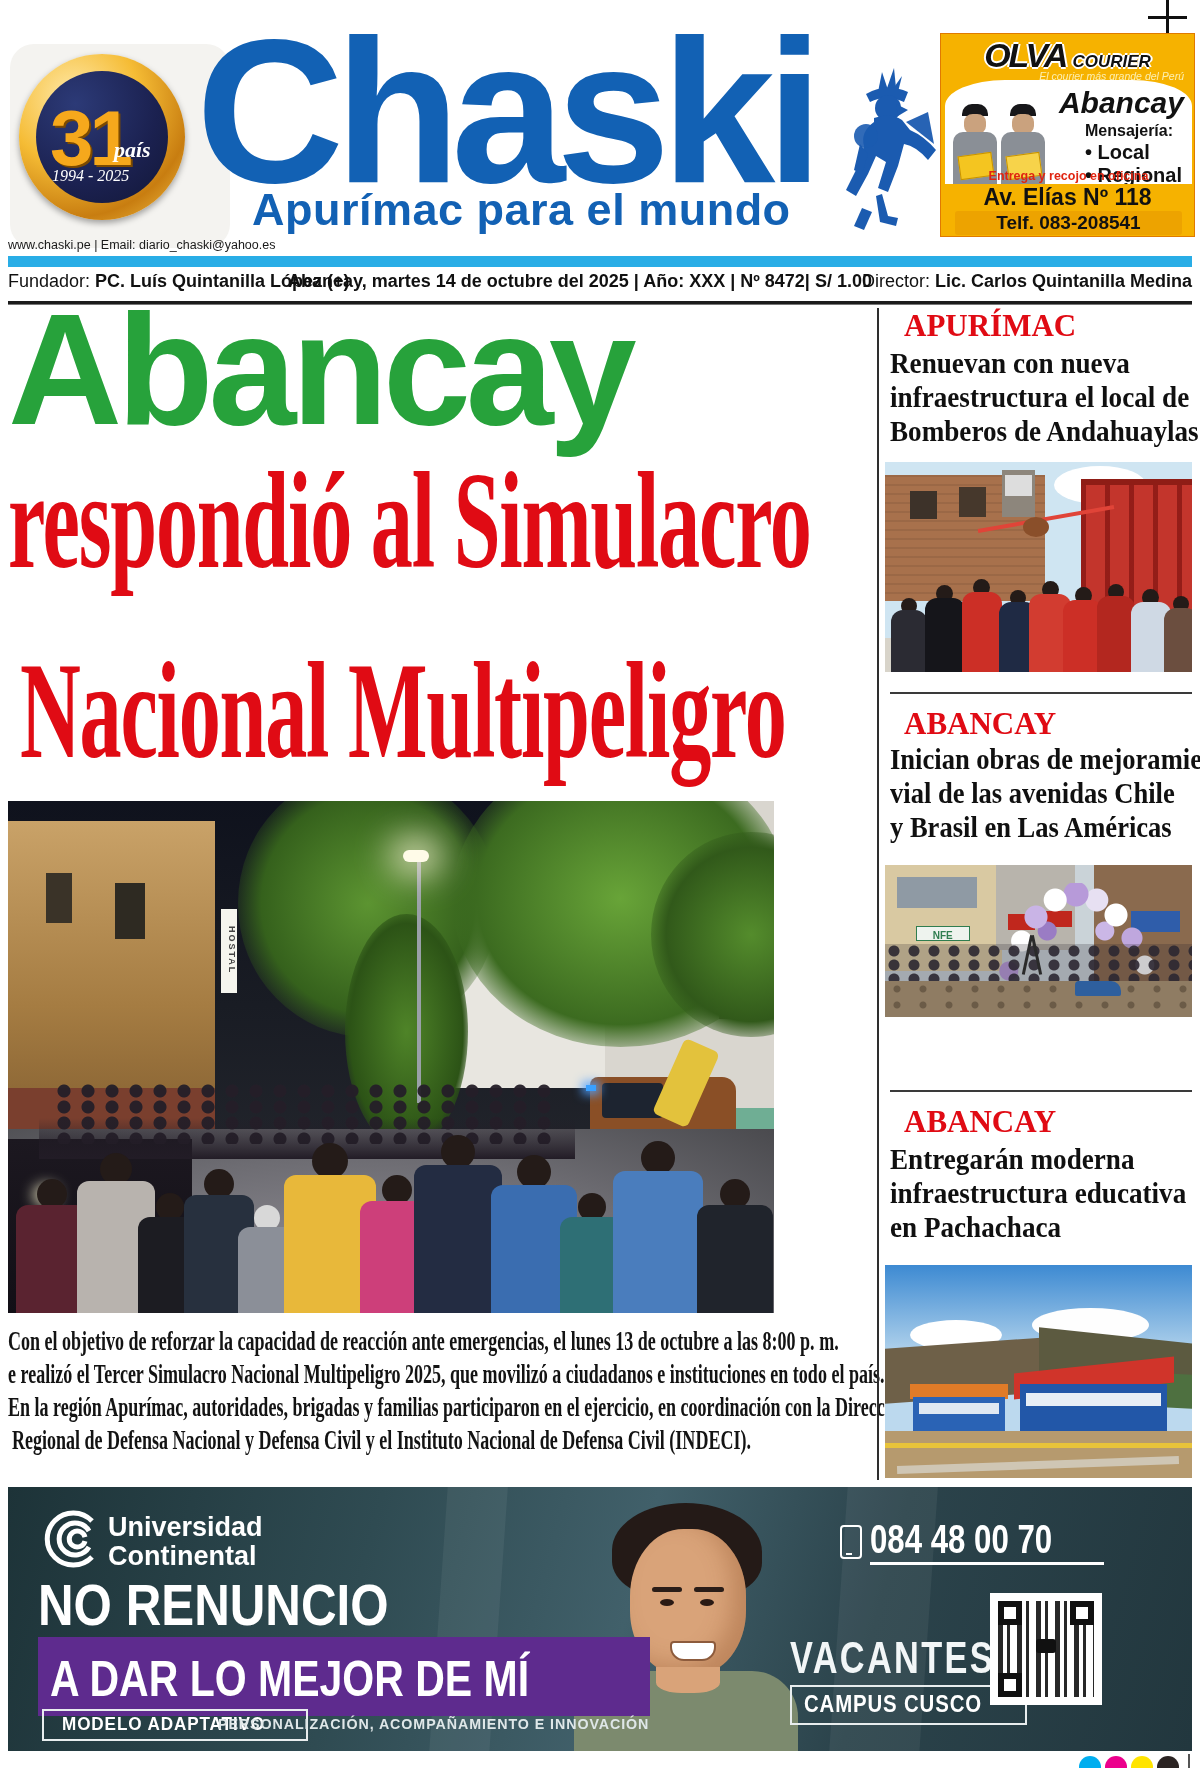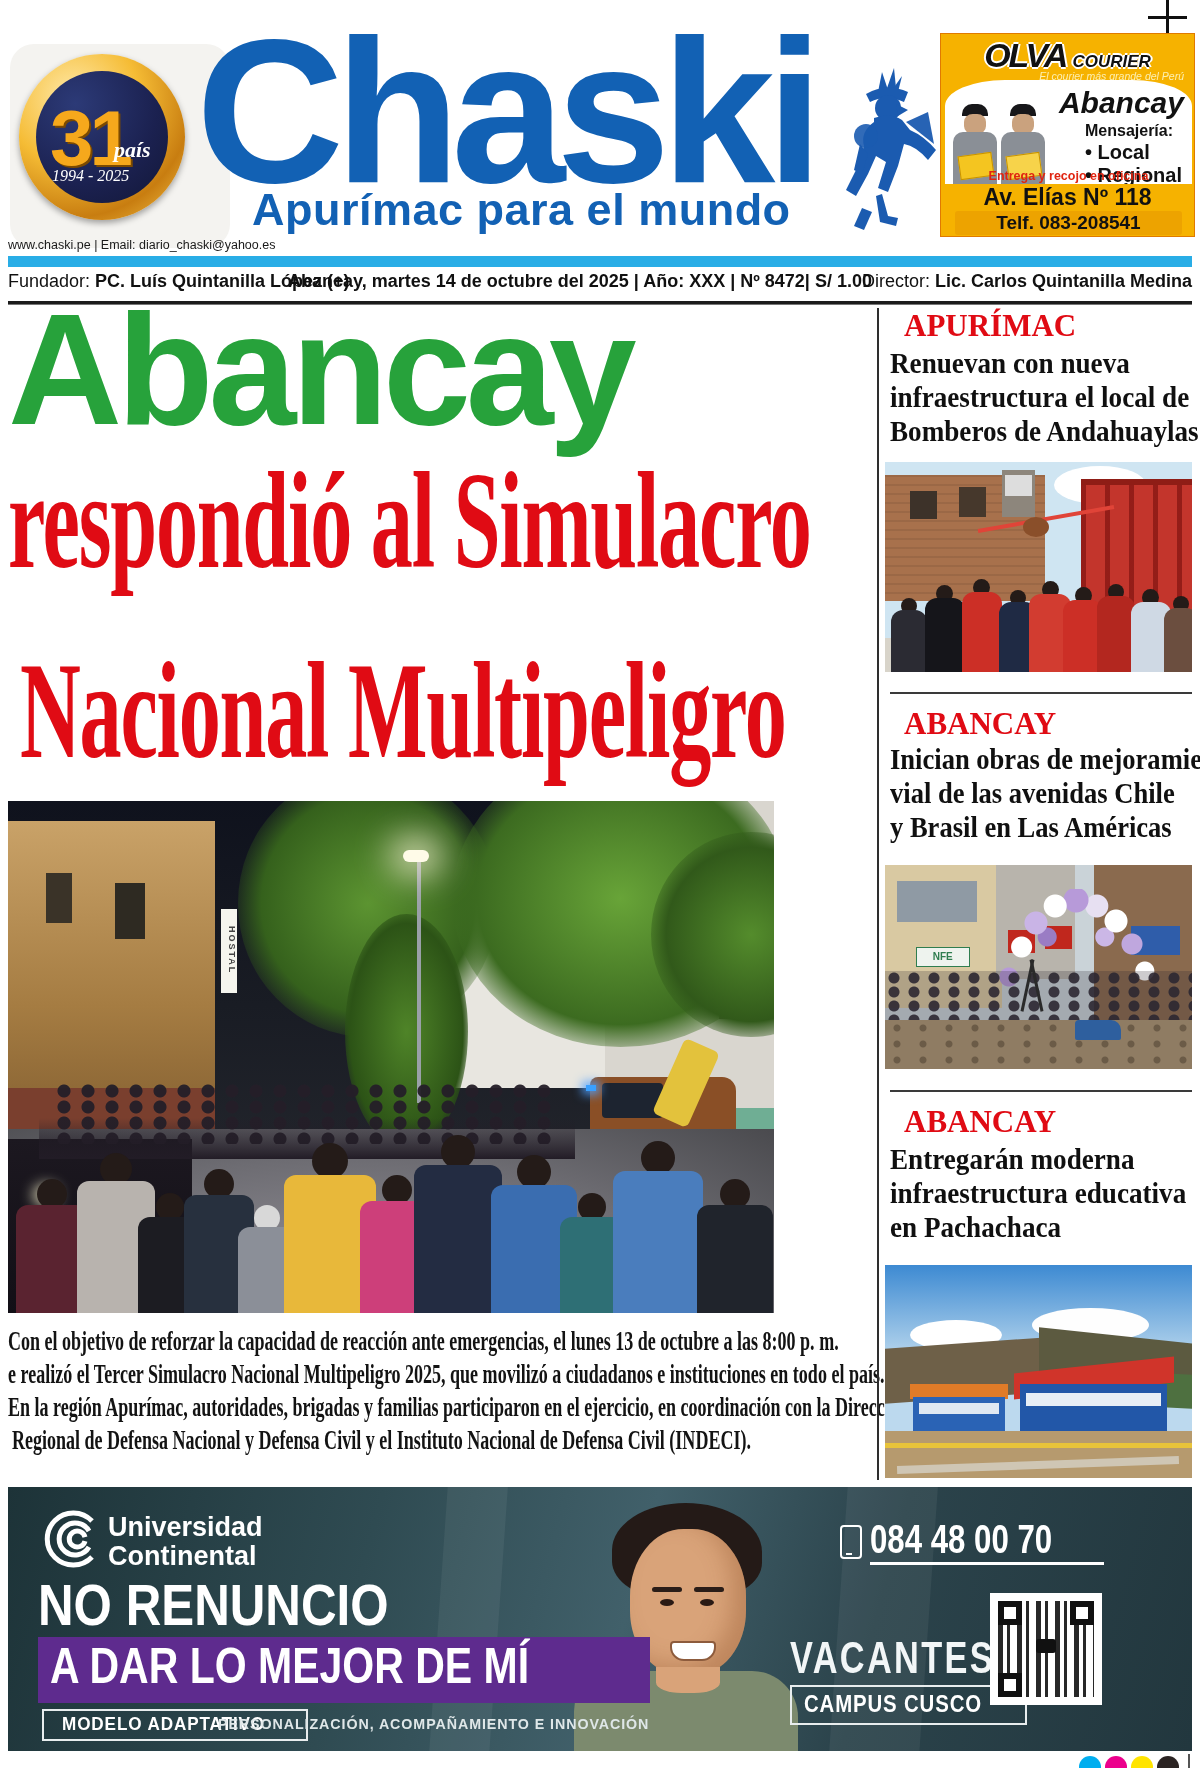--- a/index.html
+++ b/index.html
@@ -96,21 +96,21 @@
       font-size:31px;letter-spacing:0;}
   .side-hl{font-family:"Liberation Serif",serif;font-weight:bold;color:#101010;
       font-size:29.5px;line-height:1.16;}
 
   
   #uc{left:8px;top:1487px;width:1184px;height:264px;overflow:hidden;
       background:linear-gradient(105deg,#1d3338 0%,#2f4b52 30%,#41606a 52%,#2b434b 72%,#22373e 100%);}
   .uc-streak{position:absolute;background:rgba(255,255,255,.06);transform:rotate(4deg);}
   #uc-logo-text{position:absolute;left:100px;top:26px;color:#fff;font-size:27px;font-weight:bold;line-height:1.08;}
   #uc-h1{position:absolute;left:30px;top:84px;color:#fff;font-size:58px;font-weight:bold;letter-spacing:0;}
-  #uc-h2{position:absolute;left:30px;top:150px;background:#5e2b8e;color:#fff;padding:0 16px 8px 12px;
+  #uc-h2{position:absolute;left:30px;top:150px;background:#5e2b8e;color:#fff;padding:13px 16px 8px 12px;
       font-size:50px;font-weight:bold;}
   #uc-badge{position:absolute;left:34px;top:222px;border:2px solid #e8edee;color:#fff;
       padding:2px 18px 4px;font-size:19px;font-weight:bold;letter-spacing:1px;}
   #uc-badge-cap{position:absolute;left:210px;top:228px;color:#dfe7e8;font-size:15.5px;
       font-weight:bold;letter-spacing:1px;}
   #uc-phone{position:absolute;left:862px;top:30px;color:#fff;font-size:40px;font-weight:bold;
       border-bottom:3px solid #fff;padding-bottom:0;}
   #uc-phone-icon{position:absolute;left:832px;top:38px;width:18px;height:30px;border:2px solid #fff;
       border-radius:4px;}
   #uc-phone-icon::after{content:"";position:absolute;left:4px;bottom:2px;width:6px;height:2px;background:#fff;}
@@ -393,21 +393,21 @@
   </div>
 
   <div class="hdivider" style="top:692px;"></div>
 
   <div class="abs kicker nowrap" style="left:904px;top:706px;">ABANCAY</div>
   <div class="abs" style="left:890px;top:742px;width:330px;">
     <div class="side-hl cond nowrap" style="transform:scaleX(.9);">Inician obras de mejoramiento</div>
     <div class="side-hl cond nowrap" style="transform:scaleX(.9);">vial de las avenidas Chile</div>
     <div class="side-hl cond nowrap" style="transform:scaleX(.9);">y Brasil en Las Américas</div>
   </div>
-  <div class="photo" style="left:885px;top:865px;width:307px;height:204px;background:#cad3d8;">
+  <div class="photo" style="left:885px;top:865px;width:307px;height:152px;background:#cad3d8;">
     <div class="abs" style="left:0;top:0;width:38%;height:70%;background:#d9c9a2;"></div>
     <div class="abs" style="left:4%;top:8%;width:26%;height:20%;background:#8f9aa4;"></div>
     <div class="abs" style="left:10%;top:40%;width:17%;height:9%;background:#eef3ee;border:1px solid #2f7d4f;
          color:#2f7d4f;font-size:10px;font-weight:bold;text-align:center;line-height:17px;">NFE</div>
     <div class="abs" style="left:36%;top:0;width:26%;height:56%;background:#b8b4ac;"></div>
     <div class="abs" style="right:0;top:0;width:32%;height:76%;background:#8a6a4e;"></div>
     <div class="abs" style="right:4%;top:30%;width:16%;height:14%;background:#2f5daa;"></div>
     <div class="abs" style="left:40%;top:32%;width:9%;height:11%;background:#c0271d;"></div>
     <div class="abs" style="left:52%;top:30%;width:9%;height:11%;background:#c0271d;"></div>
 

